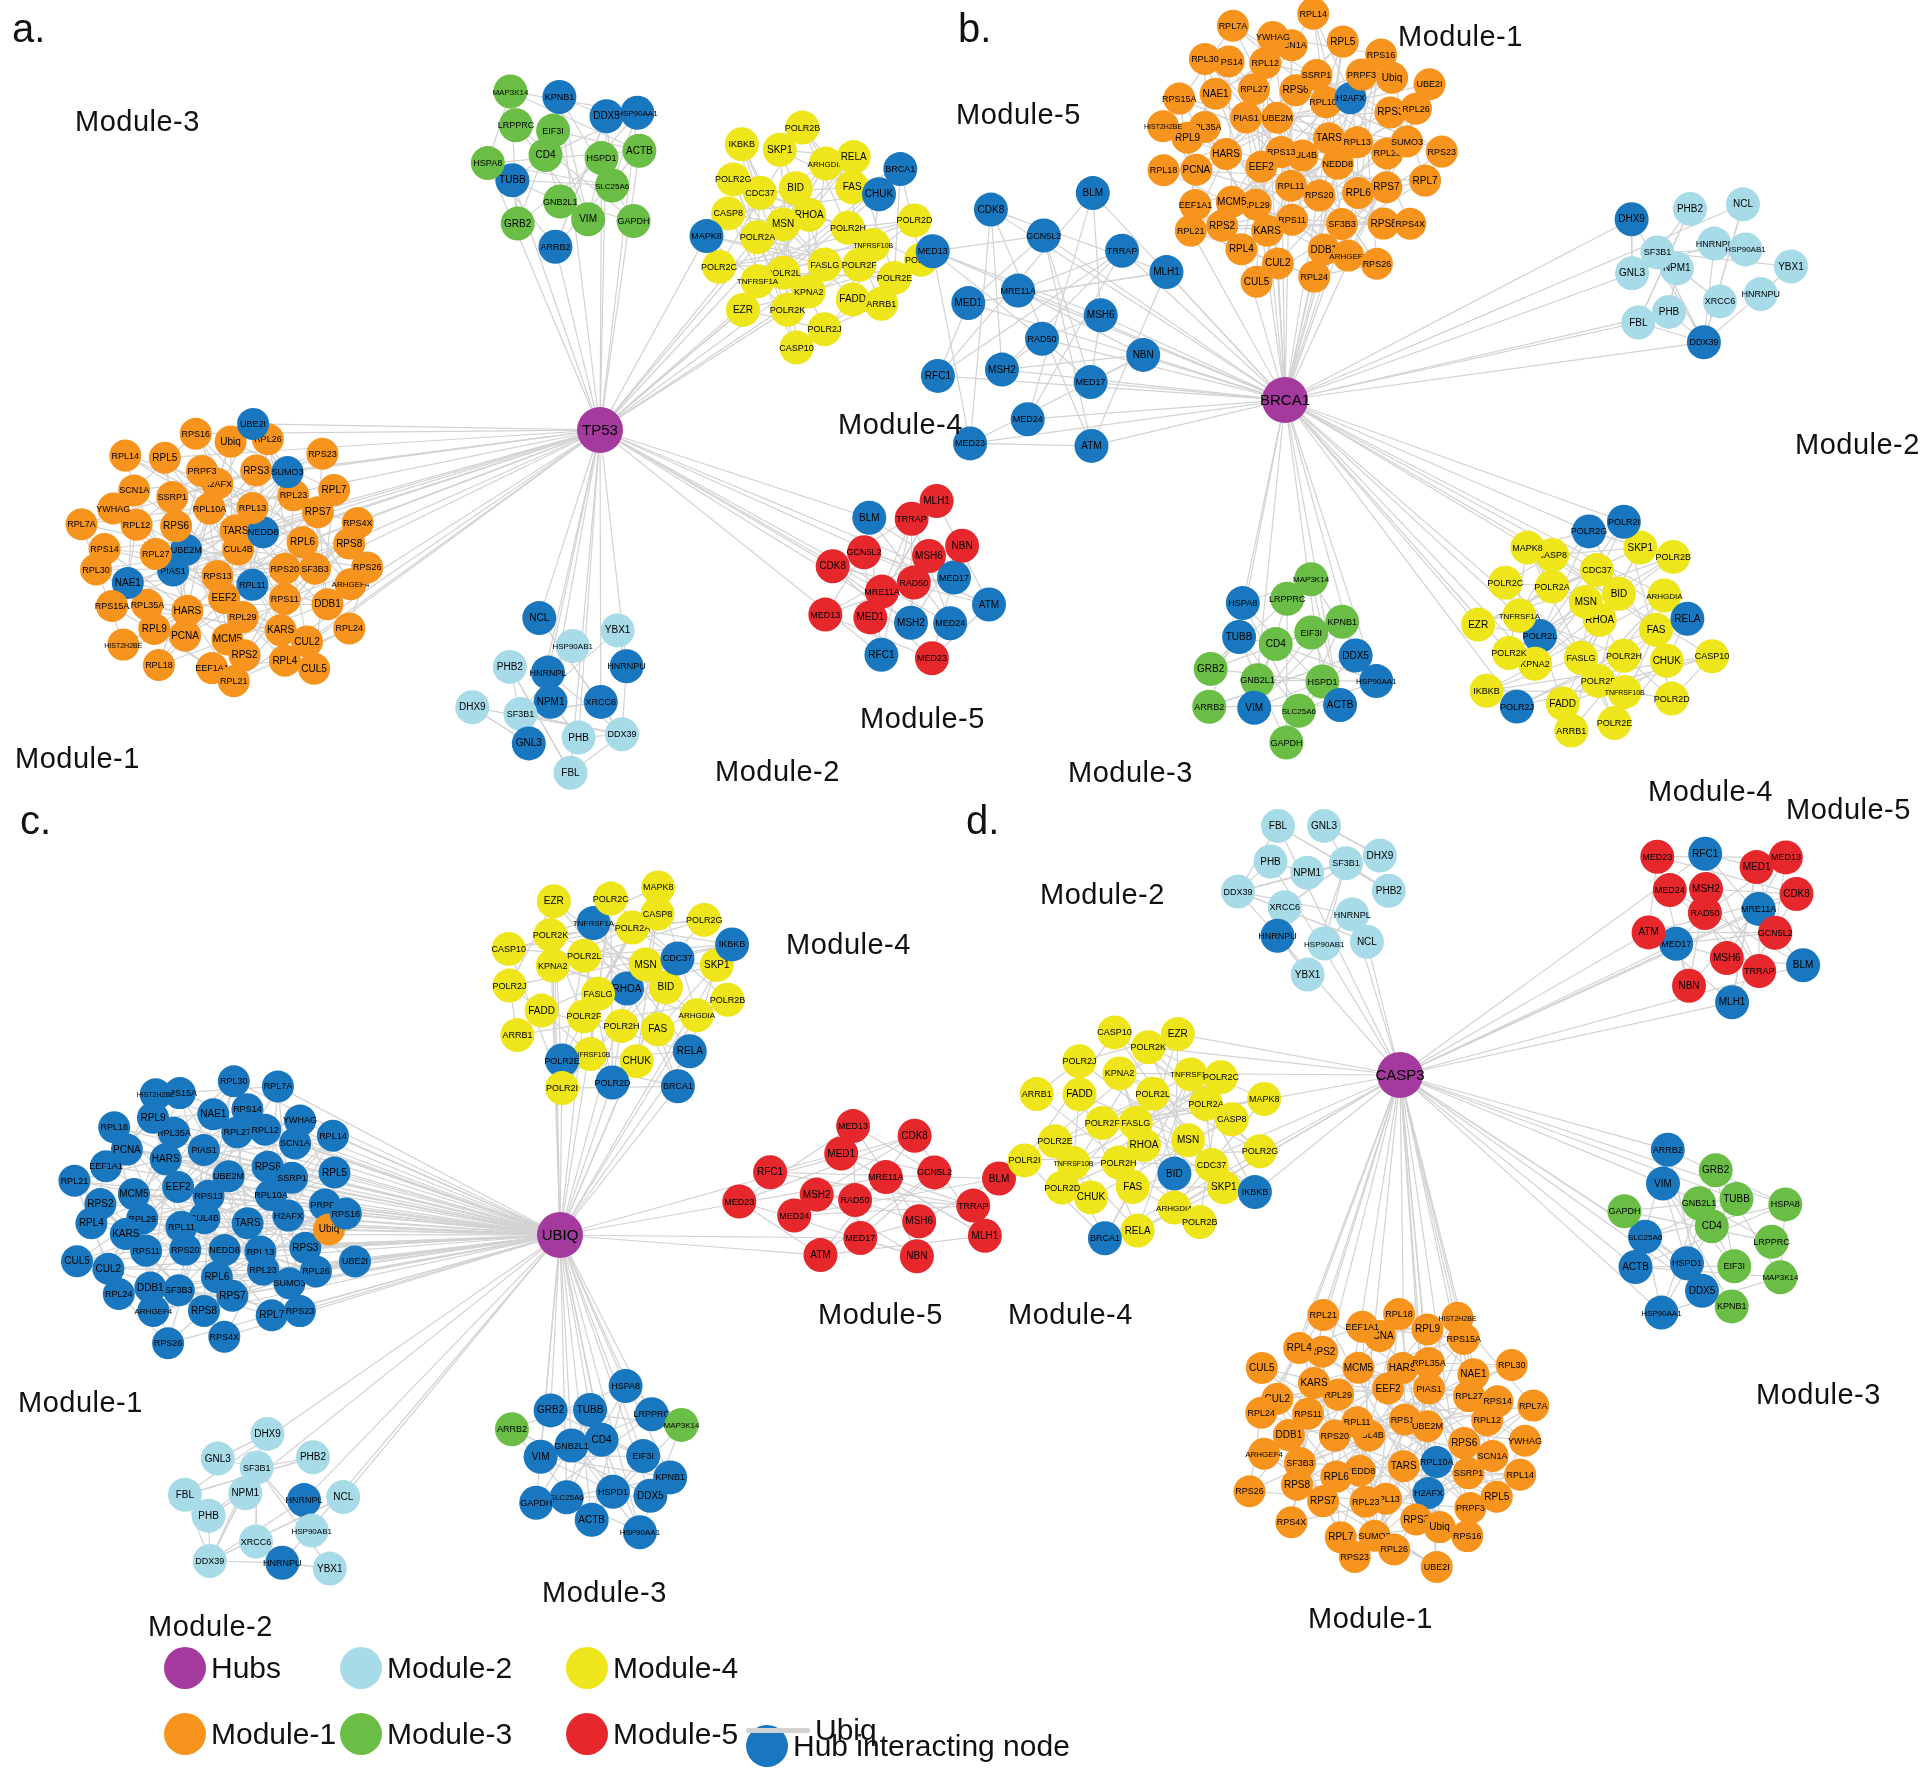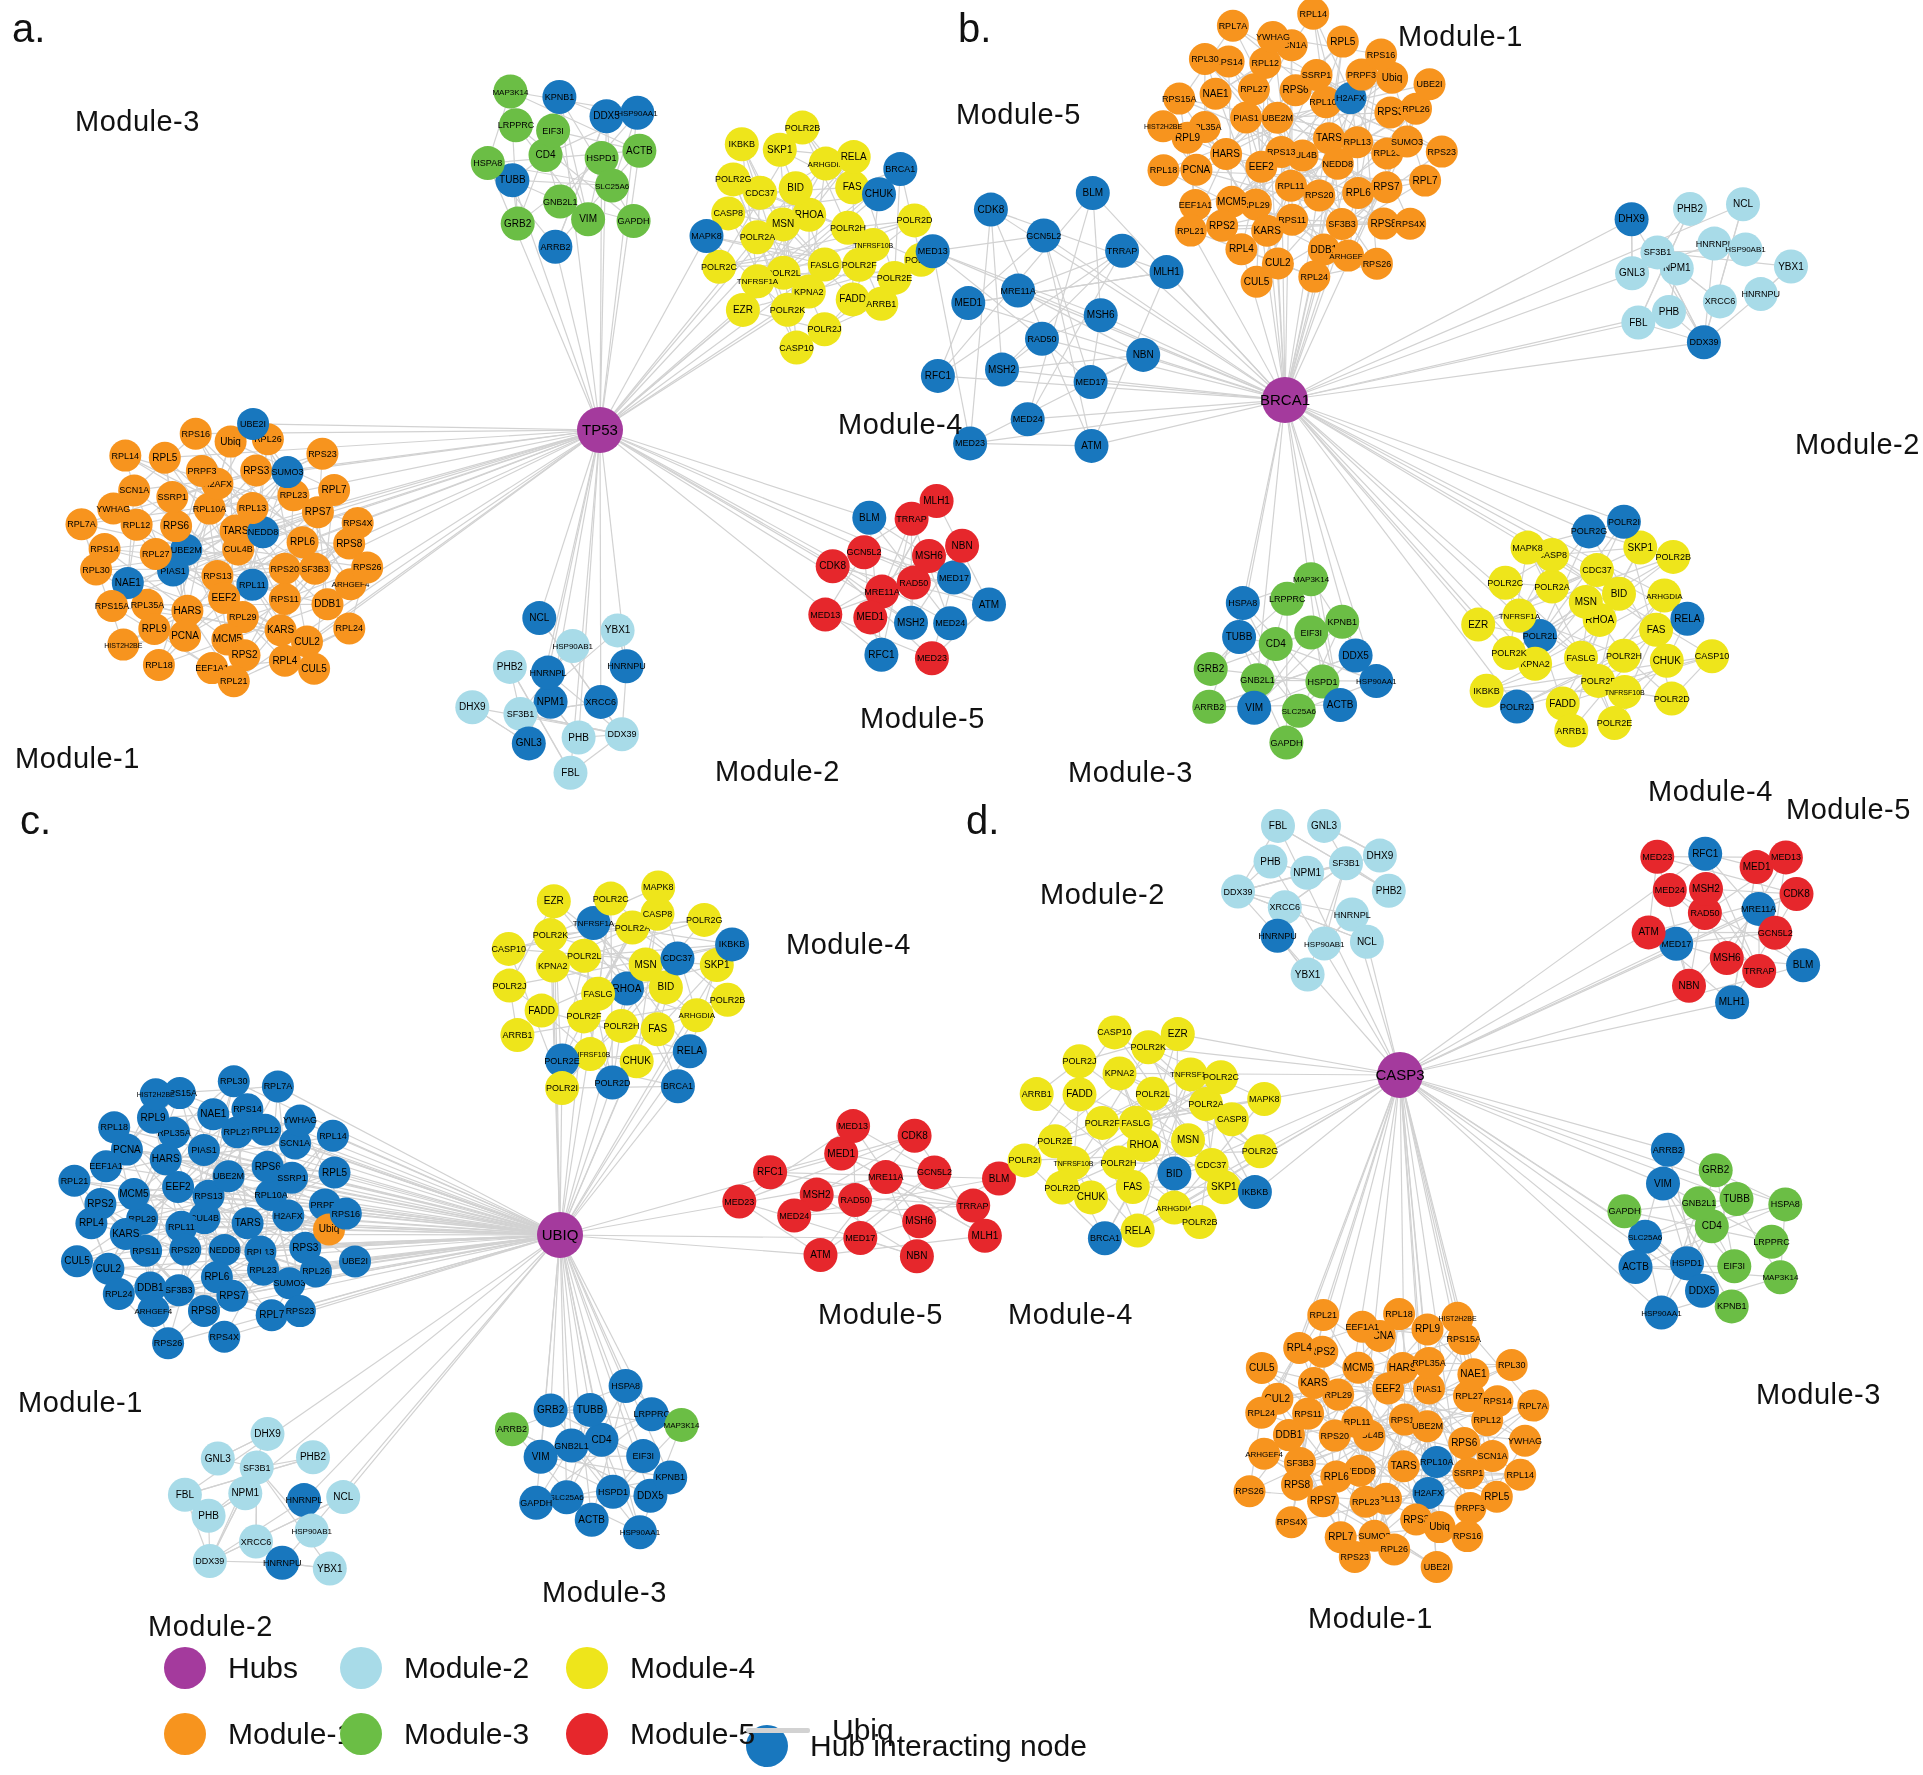--- a/index.html
+++ b/index.html
@@ -2,21 +2,21 @@
 <html><head>
 <meta charset="utf-8">
 <style>
   html,body{margin:0;padding:0;background:#fff;}
   .figure{position:relative;width:1923px;height:1775px;background:#ffffff;overflow:hidden;
           font-family:"Liberation Sans",sans-serif;}
   #network-svg{position:absolute;left:0;top:0;}
   #labels-layer div{position:absolute;}
   .panel-letter{font-size:40px;color:#111;}
   .module-label{font-size:29px;color:#111;white-space:nowrap;letter-spacing:0.5px;}
-  .legend-item{position:absolute;display:flex;align-items:center;gap:22px;}
+  .legend-item{position:absolute;display:flex;align-items:center;gap:5px;}
   .legend-swatch{width:42px;height:42px;border-radius:50%;flex:0 0 auto;}
   .legend-line{width:64px;height:5px;border-radius:2px;flex:0 0 auto;}
   .legend-text{font-size:30px;color:#111;white-space:nowrap;}
   svg text{font-family:"Liberation Sans",sans-serif;}
 </style>
 </head>
 <body>
 
 <div class="figure">
   <svg id="network-svg" width="1923" height="1775" viewBox="0 0 1923 1775">

